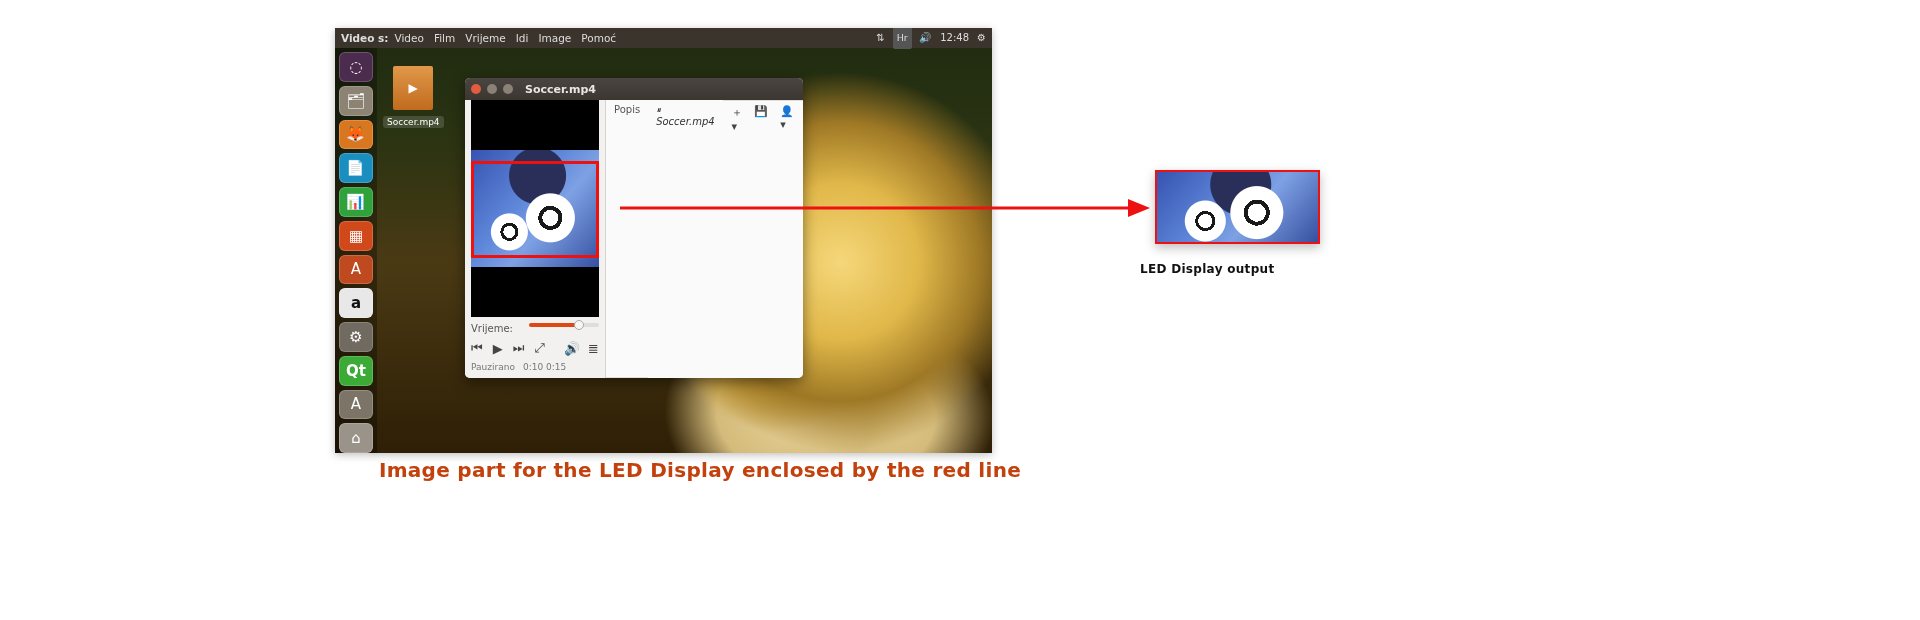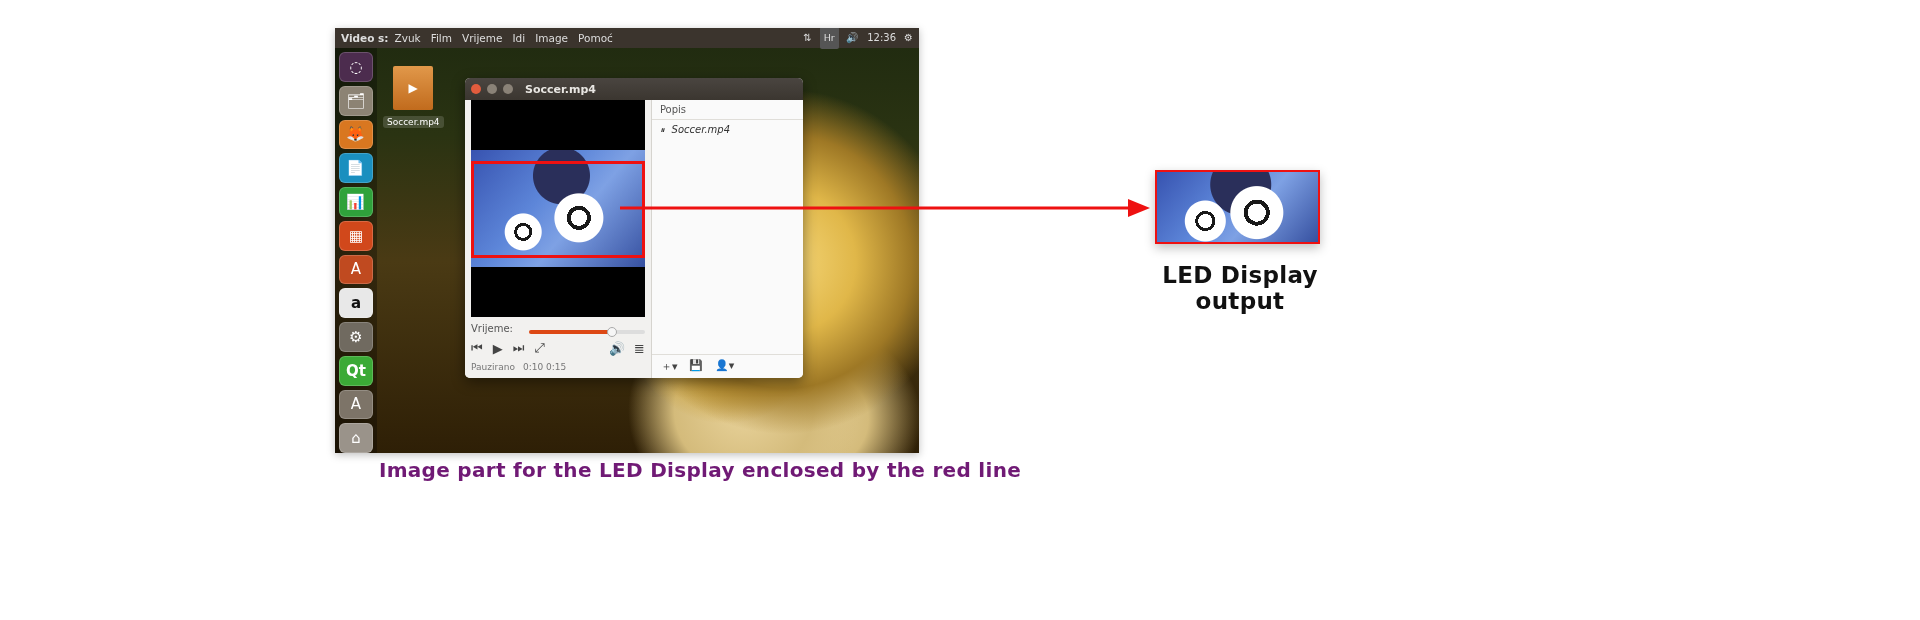--- a/index.html
+++ b/index.html
@@ -5,21 +5,21 @@
   * { box-sizing: border-box; margin:0; padding:0; }
   body {
     width:1920px; height:620px;
     background:#fff;
     font-family: "DejaVu Sans", Verdana, sans-serif;
     position:relative;
   }
   .screenshot {
     position:absolute;
     left:335px; top:28px;
-    width:584px; height:425px;
+    width:657px; height:425px;
     background:linear-gradient(135deg,#3a2a0a 0%, #52360a 30%, #6a4510 60%, #4a300a 100%);
     overflow:hidden;
     box-shadow:0 2px 8px rgba(0,0,0,.25);
   }
   
   .wallpaper {
     position:absolute; inset:0;
     background:
       radial-gradient(circle at 77% 55%, #f5d77a 0%, #e0b749 14%, #9e7825 25%, transparent 34%),
       radial-gradient(circle at 67% 70%, #f5d77a 0%, #c89f3a 12%, transparent 20%),
@@ -117,33 +117,33 @@
       linear-gradient(130deg,#3753b0 0%, #5d86d9 40%, #7ea1e4 60%, #3650a0 100%);
   }
   .video-still::after {
     content:""; position:absolute; inset:0;
     background:
       radial-gradient(circle at 62% 58%, transparent 0 8px, rgba(0,0,0,.9) 8px 12px, transparent 12px),
       radial-gradient(circle at 30% 70%, transparent 0 6px, rgba(0,0,0,.9) 6px 9px, transparent 9px);
     mix-blend-mode:multiply;
   }
 
-  .vtime-row { display:flex; align-items:flex-end; margin-top:6px; font-size:10px; color:#444; gap:16px; }
+  .vtime-row { display:flex; align-items:flex-start; margin-top:6px; font-size:10px; color:#444; gap:16px; }
   .vtime-label { color:#555; }
   .vtime-slider { flex:1; height:4px; background:#ddd; position:relative; border-radius:2px; }
   .vtime-fill { position:absolute; left:0; top:0; bottom:0; width:72%; background:#dd4814; border-radius:2px; }
   .vtime-thumb { position:absolute; left:72%; top:50%; width:10px; height:10px; margin:-5px 0 0 -5px; background:#f6f6f6; border:1px solid #aaa; border-radius:50%; }
 
   .vctl-row { display:flex; align-items:center; gap:10px; margin-top:6px; color:#444; }
   .vctl-btn { cursor:pointer; font-size:13px; color:#444; }
   .right-ctl { margin-left:auto; display:flex; gap:8px; align-items:center; }
 
   .vstatus-row { font-size:9px; color:#777; margin-top:6px; display:flex; gap:8px; }
 
-  .player-right { flex:1; background:#fafafa; border-left:1px solid #d6d4cf; display:flex; flex-direction:column; }
+  .player-right { flex:1; background:#fafafa; border-left:1px solid #d6d4cf; display:flex; }
   .playlist-head { font-size:10px; color:#555; padding:4px 8px; border-bottom:1px solid #e0ded9; }
   .playlist-item { font-size:10px; color:#333; padding:4px 8px; cursor:pointer;font-style:italic; }
   .playlist-item .pi-icon { margin-right:4px; font-size:9px; }
   .playlist-fill { flex:1; }
   .playlist-tools { border-top:1px solid #e0ded9; padding:4px 6px; display:flex; gap:6px; }
   .pt-btn { font-size:11px; color:#444; cursor:pointer; padding:0 3px; }
 
   
   .arrow-wrap { position:absolute; left:620px; top:196px; width:530px; height:24px; z-index:30; pointer-events:none; }
 
@@ -160,47 +160,47 @@
   }
   .led-thumb::after {
     content:""; position:absolute; inset:0;
     background:
       radial-gradient(circle at 62% 58%, transparent 0 9px, rgba(0,0,0,.9) 9px 13px, transparent 13px),
       radial-gradient(circle at 30% 70%, transparent 0 7px, rgba(0,0,0,.9) 7px 10px, transparent 10px);
     mix-blend-mode:multiply;
   }
 
   .led-caption {
-    position:absolute; left:1140px; top:262px; width:200px; text-align:center;
-    font-size:23px; font-weight:600; color:#111; letter-spacing:.3px;
+    position:absolute; left:1140px; top:262px; width:200px; text-align:left;
+    font-size:12px; font-weight:600; color:#111; letter-spacing:.3px;
   }
   .bottom-caption {
     position:absolute; left:335px; top:458px; width:730px; text-align:center;
-    font-size:20px; font-weight:600; color:#701a75; letter-spacing:.3px;
+    font-size:20px; font-weight:600; color:#c2410c; letter-spacing:.3px;
   }
 </style>
 </head>
 <body>
 
 <div class="screenshot">
   <div class="wallpaper"></div>
 
   <div class="menubar">
     <span class="app-title">Video s:</span>
-    <span class="menu-item">Zvuk</span>
+    <span class="menu-item">Video</span>
     <span class="menu-item">Film</span>
     <span class="menu-item">Vrijeme</span>
     <span class="menu-item">Idi</span>
     <span class="menu-item">Image</span>
     <span class="menu-item">Pomoć</span>
     <span class="spacer"></span>
     <span class="tray-item">⇅</span>
     <span class="tray-item lang-ind">Hr</span>
     <span class="tray-item">🔊</span>
-    <span class="tray-item">12:36</span>
+    <span class="tray-item">12:48</span>
     <span class="tray-item">⚙</span>
   </div>
 
   <div class="launcher">
     <div class="launch-tile tile-dash">◌</div>
     <div class="launch-tile tile-files">🗂</div>
     <div class="launch-tile tile-firefox">🦊</div>
     <div class="launch-tile tile-writer">📄</div>
     <div class="launch-tile tile-calc">📊</div>
     <div class="launch-tile tile-impress">▦</div>

